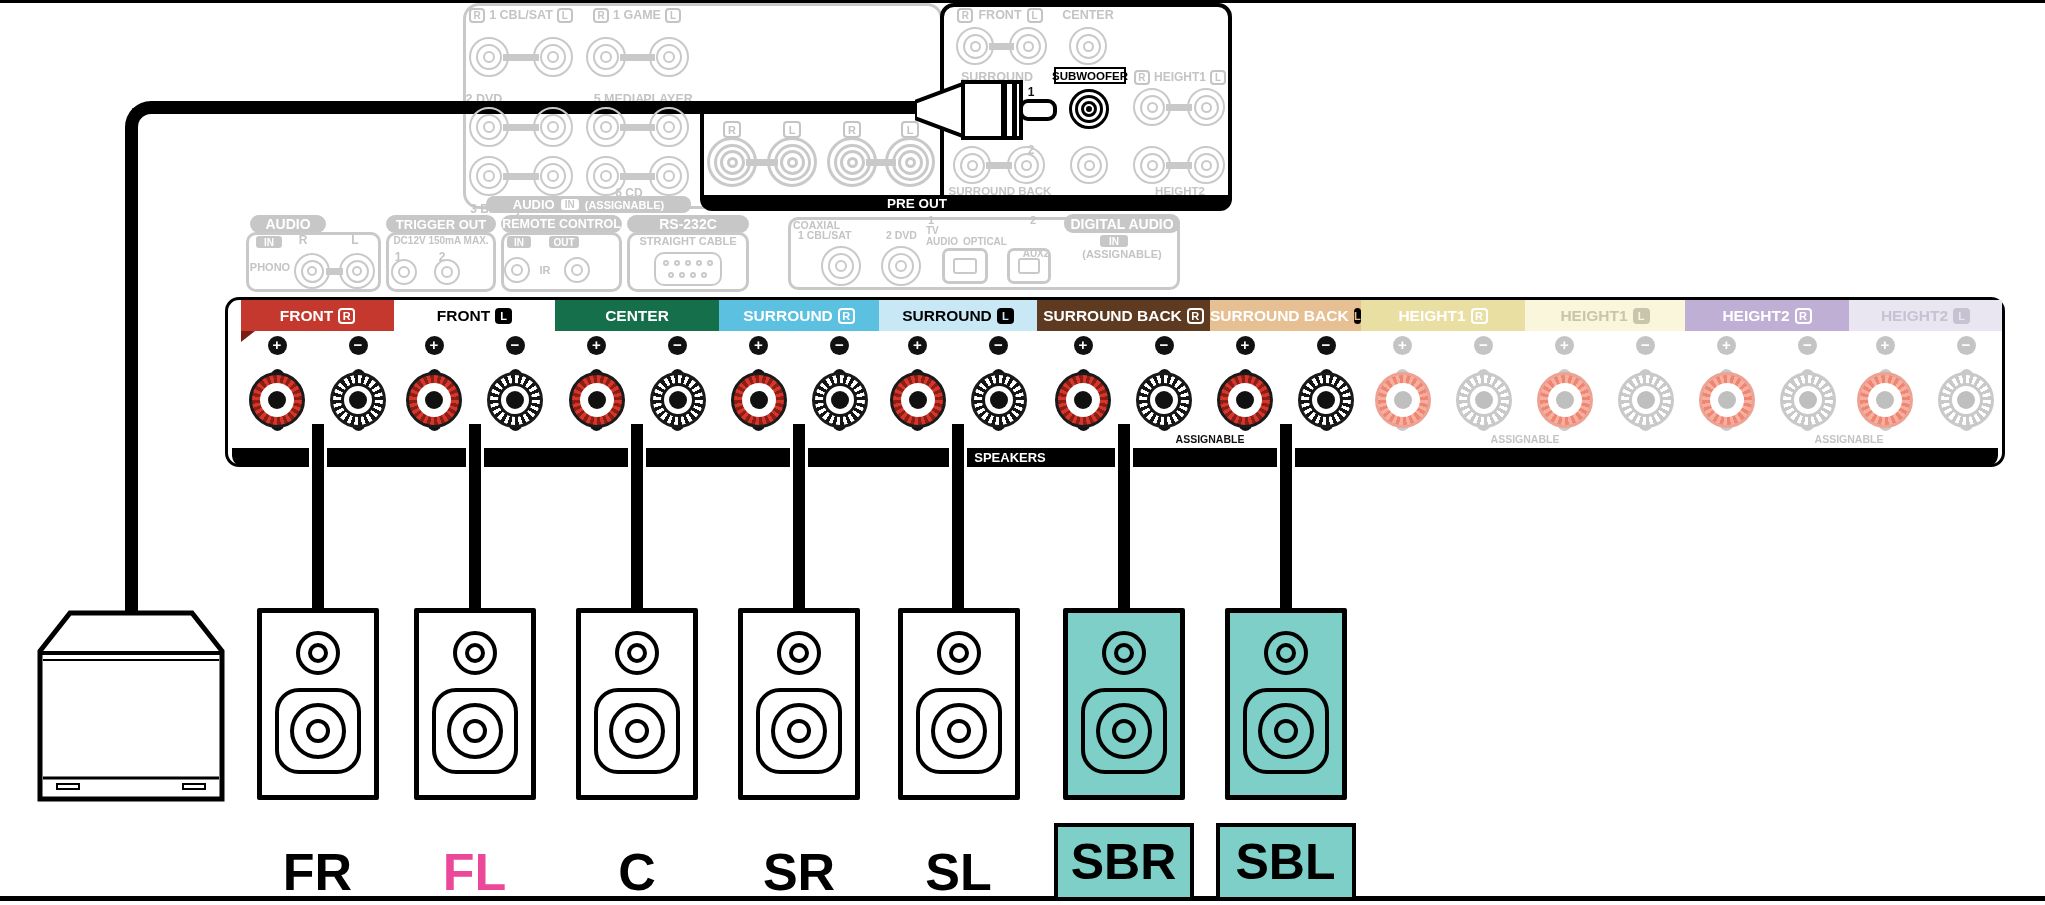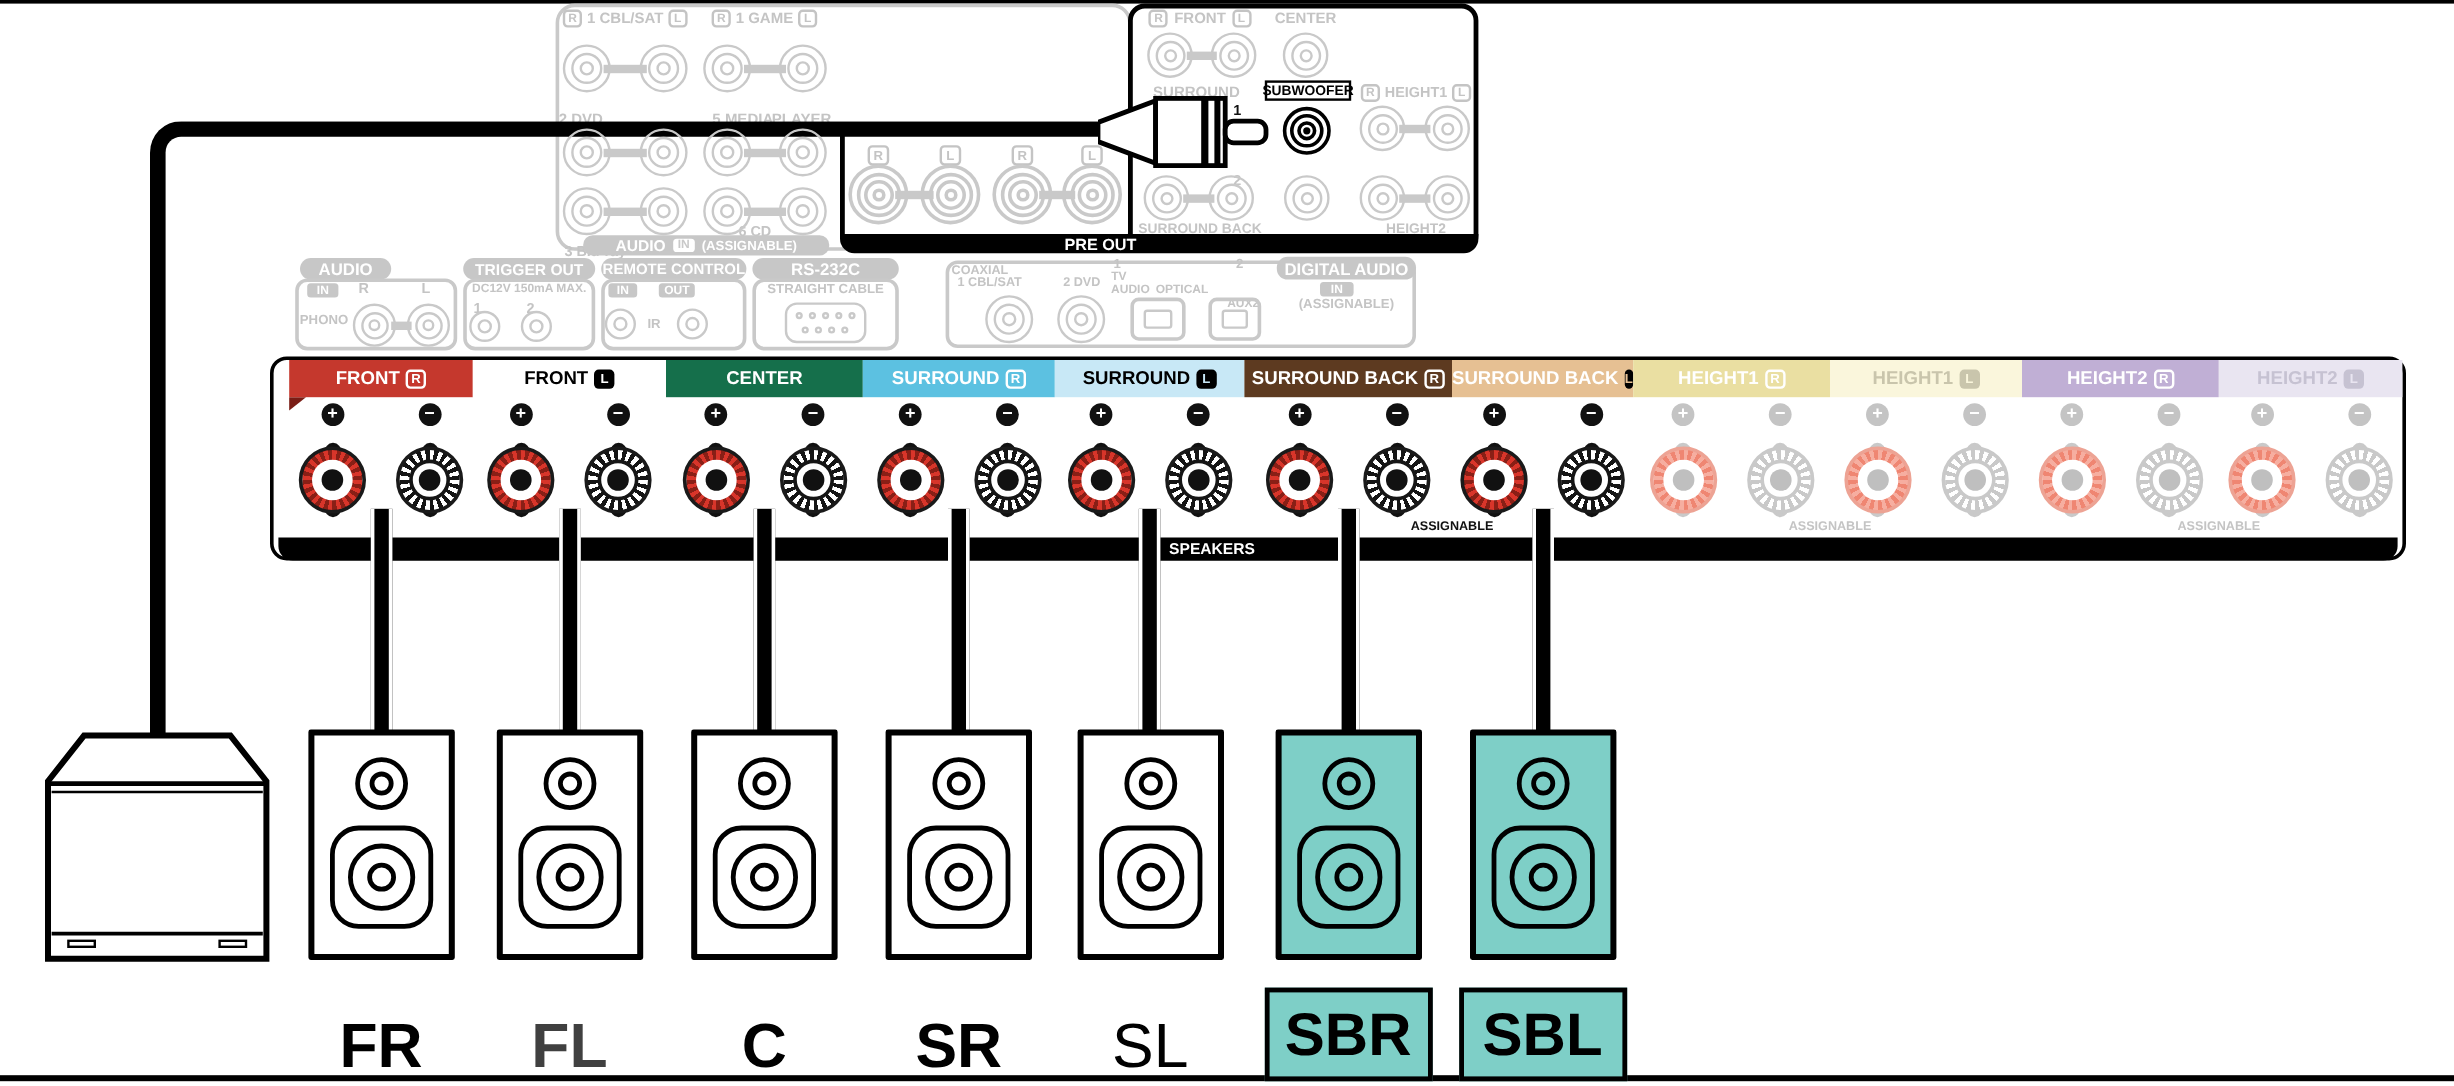--- a/index.html
+++ b/index.html
@@ -466,21 +466,21 @@
       <div style="position: absolute; box-sizing: border-box; left: 44px; top: 106px; width: 24px; height: 24px; border: 4px solid rgb(0, 0, 0); border-radius: 50%;"></div>
     </div>
     <div style="position: absolute; box-sizing: border-box; left: 237.5px; top: 843px; width: 160px; height: 58px; display: flex; align-items: center; justify-content: center; font-weight: bold; font-size: 52px; color: rgb(0, 0, 0);">FR</div>
     <div style="position: absolute; box-sizing: border-box; left: 413.5px; top: 608px; width: 122px; height: 192px; background: rgb(255, 255, 255); border: 5px solid rgb(0, 0, 0); border-radius: 2px;">
       <div style="position: absolute; box-sizing: border-box; left: 34px; top: 18px; width: 44px; height: 44px; border: 4px solid rgb(0, 0, 0); border-radius: 50%;"></div>
       <div style="position: absolute; box-sizing: border-box; left: 46px; top: 30px; width: 20px; height: 20px; border: 4px solid rgb(0, 0, 0); border-radius: 50%;"></div>
       <div style="position: absolute; box-sizing: border-box; left: 13px; top: 75px; width: 86px; height: 86px; border: 4px solid rgb(0, 0, 0); border-radius: 24px;"></div>
       <div style="position: absolute; box-sizing: border-box; left: 28px; top: 90px; width: 56px; height: 56px; border: 4px solid rgb(0, 0, 0); border-radius: 50%;"></div>
       <div style="position: absolute; box-sizing: border-box; left: 44px; top: 106px; width: 24px; height: 24px; border: 4px solid rgb(0, 0, 0); border-radius: 50%;"></div>
     </div>
-    <div style="position: absolute; box-sizing: border-box; left: 394.5px; top: 843px; width: 160px; height: 58px; display: flex; align-items: center; justify-content: center; font-weight: bold; font-size: 52px; color: #404040;">FL</div>
+    <div style="position: absolute; box-sizing: border-box; left: 394.5px; top: 843px; width: 160px; height: 58px; display: flex; align-items: center; justify-content: center; font-weight: bold; font-size: 52px; color: #ec4899;">FL</div>
     <div style="position: absolute; box-sizing: border-box; left: 576px; top: 608px; width: 122px; height: 192px; background: rgb(255, 255, 255); border: 5px solid rgb(0, 0, 0); border-radius: 2px;">
       <div style="position: absolute; box-sizing: border-box; left: 34px; top: 18px; width: 44px; height: 44px; border: 4px solid rgb(0, 0, 0); border-radius: 50%;"></div>
       <div style="position: absolute; box-sizing: border-box; left: 46px; top: 30px; width: 20px; height: 20px; border: 4px solid rgb(0, 0, 0); border-radius: 50%;"></div>
       <div style="position: absolute; box-sizing: border-box; left: 13px; top: 75px; width: 86px; height: 86px; border: 4px solid rgb(0, 0, 0); border-radius: 24px;"></div>
       <div style="position: absolute; box-sizing: border-box; left: 28px; top: 90px; width: 56px; height: 56px; border: 4px solid rgb(0, 0, 0); border-radius: 50%;"></div>
       <div style="position: absolute; box-sizing: border-box; left: 44px; top: 106px; width: 24px; height: 24px; border: 4px solid rgb(0, 0, 0); border-radius: 50%;"></div>
     </div>
     <div style="position: absolute; box-sizing: border-box; left: 557px; top: 843px; width: 160px; height: 58px; display: flex; align-items: center; justify-content: center; font-weight: bold; font-size: 52px; color: rgb(0, 0, 0);">C</div>
     <div style="position: absolute; box-sizing: border-box; left: 738px; top: 608px; width: 122px; height: 192px; background: rgb(255, 255, 255); border: 5px solid rgb(0, 0, 0); border-radius: 2px;">
       <div style="position: absolute; box-sizing: border-box; left: 34px; top: 18px; width: 44px; height: 44px; border: 4px solid rgb(0, 0, 0); border-radius: 50%;"></div>
@@ -490,21 +490,21 @@
       <div style="position: absolute; box-sizing: border-box; left: 44px; top: 106px; width: 24px; height: 24px; border: 4px solid rgb(0, 0, 0); border-radius: 50%;"></div>
     </div>
     <div style="position: absolute; box-sizing: border-box; left: 719px; top: 843px; width: 160px; height: 58px; display: flex; align-items: center; justify-content: center; font-weight: bold; font-size: 52px; color: rgb(0, 0, 0);">SR</div>
     <div style="position: absolute; box-sizing: border-box; left: 897.5px; top: 608px; width: 122px; height: 192px; background: rgb(255, 255, 255); border: 5px solid rgb(0, 0, 0); border-radius: 2px;">
       <div style="position: absolute; box-sizing: border-box; left: 34px; top: 18px; width: 44px; height: 44px; border: 4px solid rgb(0, 0, 0); border-radius: 50%;"></div>
       <div style="position: absolute; box-sizing: border-box; left: 46px; top: 30px; width: 20px; height: 20px; border: 4px solid rgb(0, 0, 0); border-radius: 50%;"></div>
       <div style="position: absolute; box-sizing: border-box; left: 13px; top: 75px; width: 86px; height: 86px; border: 4px solid rgb(0, 0, 0); border-radius: 24px;"></div>
       <div style="position: absolute; box-sizing: border-box; left: 28px; top: 90px; width: 56px; height: 56px; border: 4px solid rgb(0, 0, 0); border-radius: 50%;"></div>
       <div style="position: absolute; box-sizing: border-box; left: 44px; top: 106px; width: 24px; height: 24px; border: 4px solid rgb(0, 0, 0); border-radius: 50%;"></div>
     </div>
-    <div style="position: absolute; box-sizing: border-box; left: 878.5px; top: 843px; width: 160px; height: 58px; display: flex; align-items: center; justify-content: center; font-weight: normal; font-size: 52px; color: rgb(0, 0, 0);">SL</div>
+    <div style="position: absolute; box-sizing: border-box; left: 878.5px; top: 843px; width: 160px; height: 58px; display: flex; align-items: center; justify-content: center; font-weight: bold; font-size: 52px; color: rgb(0, 0, 0);">SL</div>
     <div style="position: absolute; box-sizing: border-box; left: 1062.5px; top: 608px; width: 122px; height: 192px; background: rgb(126, 207, 199); border: 5px solid rgb(0, 0, 0); border-radius: 2px;">
       <div style="position: absolute; box-sizing: border-box; left: 34px; top: 18px; width: 44px; height: 44px; border: 4px solid rgb(0, 0, 0); border-radius: 50%;"></div>
       <div style="position: absolute; box-sizing: border-box; left: 46px; top: 30px; width: 20px; height: 20px; border: 4px solid rgb(0, 0, 0); border-radius: 50%;"></div>
       <div style="position: absolute; box-sizing: border-box; left: 13px; top: 75px; width: 86px; height: 86px; border: 4px solid rgb(0, 0, 0); border-radius: 24px;"></div>
       <div style="position: absolute; box-sizing: border-box; left: 28px; top: 90px; width: 56px; height: 56px; border: 4px solid rgb(0, 0, 0); border-radius: 50%;"></div>
       <div style="position: absolute; box-sizing: border-box; left: 44px; top: 106px; width: 24px; height: 24px; border: 4px solid rgb(0, 0, 0); border-radius: 50%;"></div>
     </div>
     <div style="position: absolute; box-sizing: border-box; left: 1053.5px; top: 823px; width: 140px; height: 78px; background: rgb(126, 207, 199); border: 4px solid rgb(0, 0, 0); display: flex; align-items: center; justify-content: center; font-weight: bold; font-size: 50px; color: rgb(0, 0, 0);">SBR</div>
     <div style="position: absolute; box-sizing: border-box; left: 1224.5px; top: 608px; width: 122px; height: 192px; background: rgb(126, 207, 199); border: 5px solid rgb(0, 0, 0); border-radius: 2px;">
       <div style="position: absolute; box-sizing: border-box; left: 34px; top: 18px; width: 44px; height: 44px; border: 4px solid rgb(0, 0, 0); border-radius: 50%;"></div>

